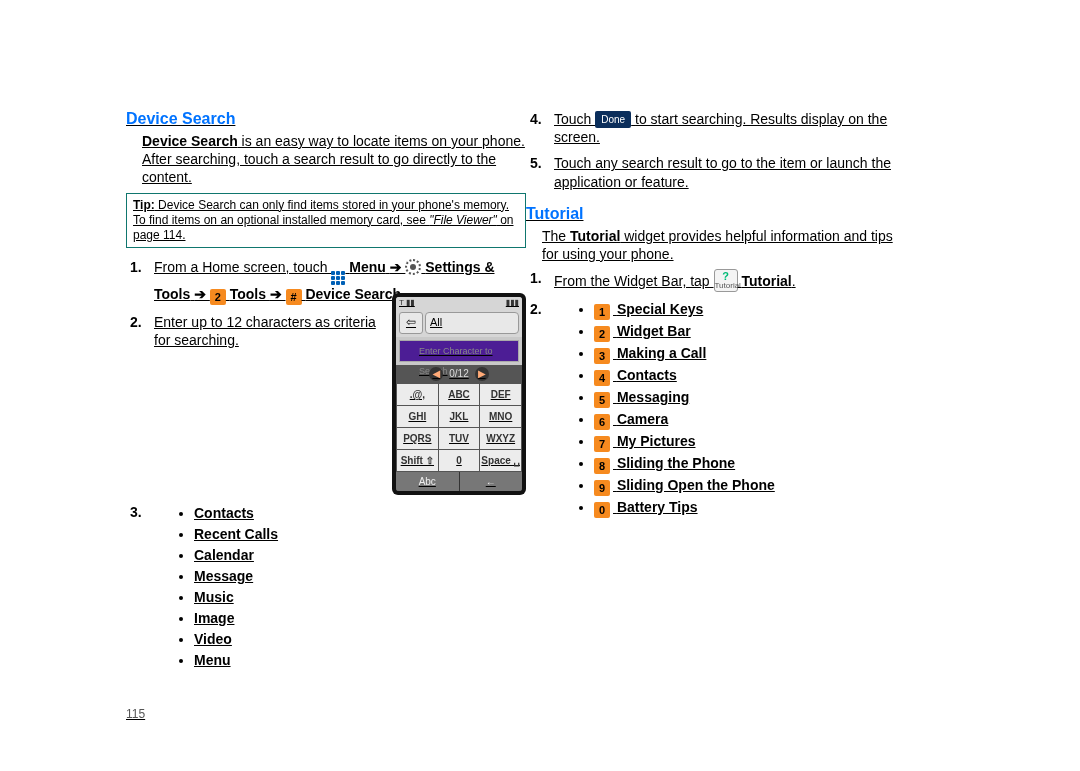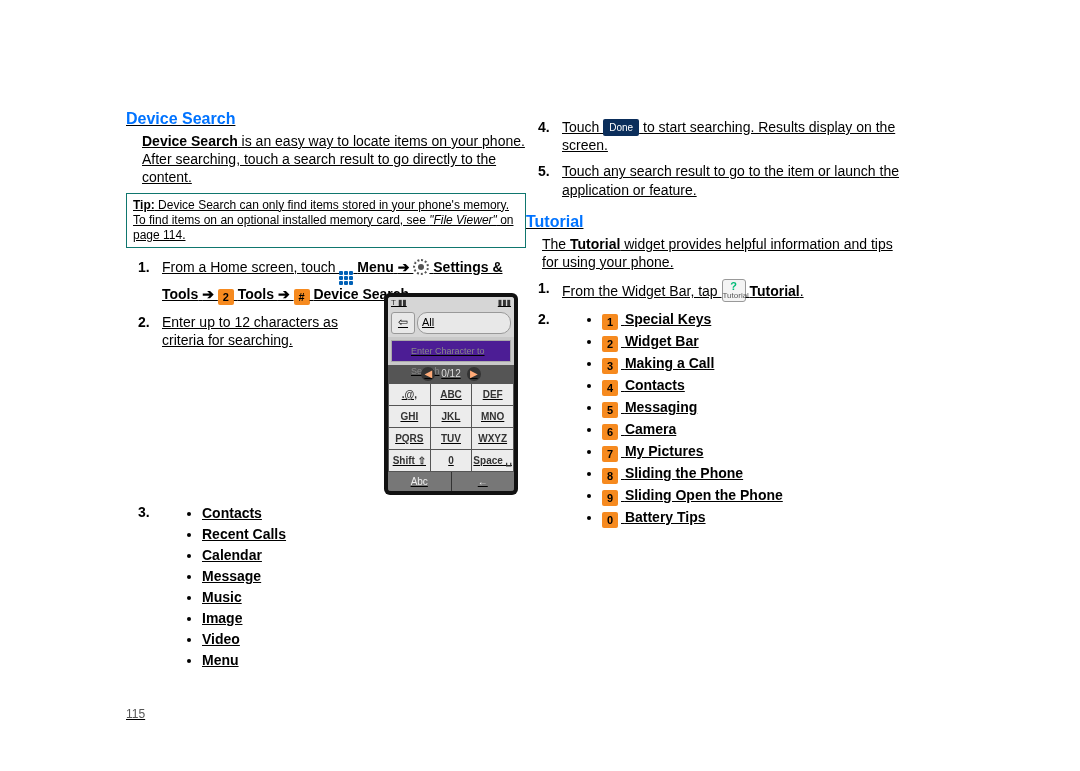--- a/index.html
+++ b/index.html
@@ -30,21 +30,21 @@
   .tip-box {
     border: 1px solid #0f766e;
     padding: 4px 6px;
     font-size: 12px;
     line-height: 1.25;
     margin: 4px 0 10px 0;
   }
   .tip-label { font-weight: bold; }
   .ref-italic { font-style: italic; }
   ol.steps {
-    margin: 8px;
+    margin: 0;
     padding-left: 28px;
     list-style: none;
     counter-reset: step;
   }
   ol.steps > li {
     counter-increment: step;
     position: relative;
     margin-bottom: 8px;
     line-height: 1.3;
   }
@@ -161,21 +161,21 @@
   .phone .toprow {
     display: flex; gap: 2px; padding: 3px;
     background: #d6d6d6;
   }
   .phone .toprow .backbtn {
     width: 22px; height: 20px; background: #e8e8e8; border: 1px solid #999;
     border-radius: 3px; font-size: 12px; text-align: center; line-height: 18px;
   }
   .phone .toprow .allbtn {
     flex: 1; height: 20px; background: #e8e8e8; border: 1px solid #999;
-    border-radius: 10px; font-size: 11px; line-height: 18px; padding-left: 4px;
+    border-radius: 4px; font-size: 11px; line-height: 18px; padding-left: 4px;
     text-align: left;
   }
   .phone .entry {
     margin: 3px; height: 20px; background: #4c1d95; border: 1px solid #aaa;
     font-size: 9px; color: #888; line-height: 20px; padding-left: 19px;
   }
   .phone .counterrow {
     display: flex; align-items: center; justify-content: center;
     background: #555; color: #ddd; font-size: 10px; height: 18px;
     gap: 6px;

